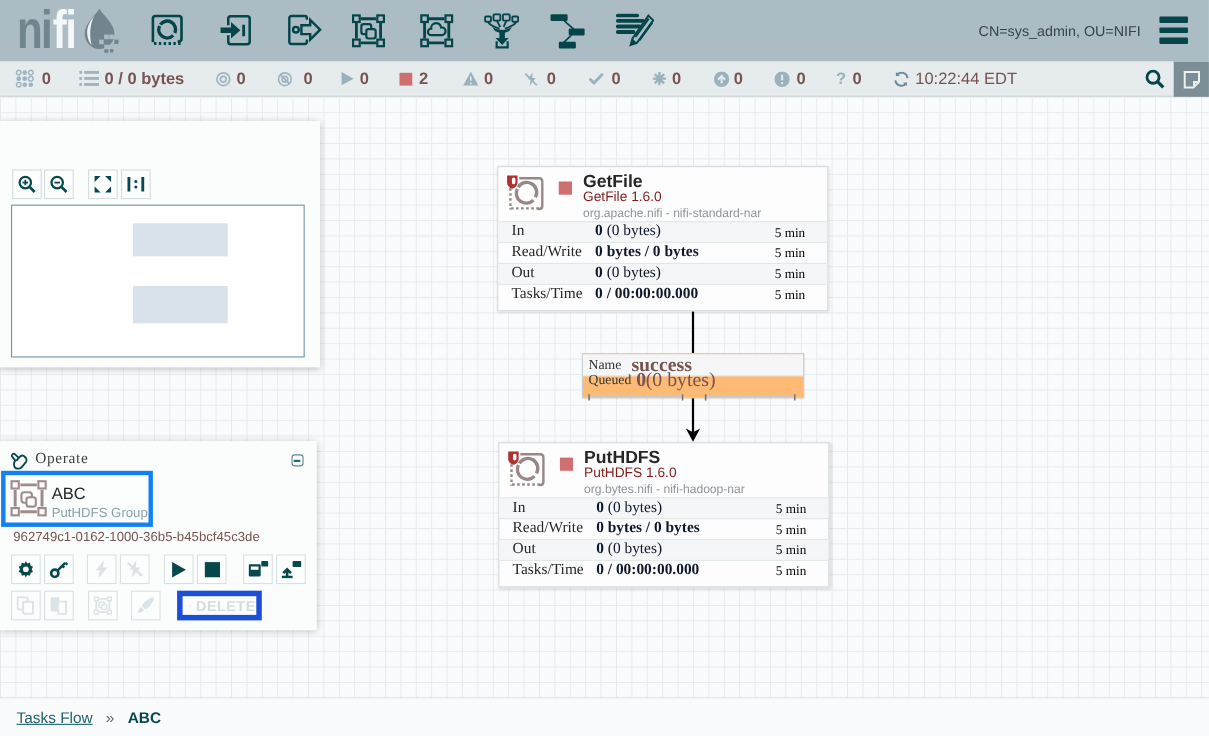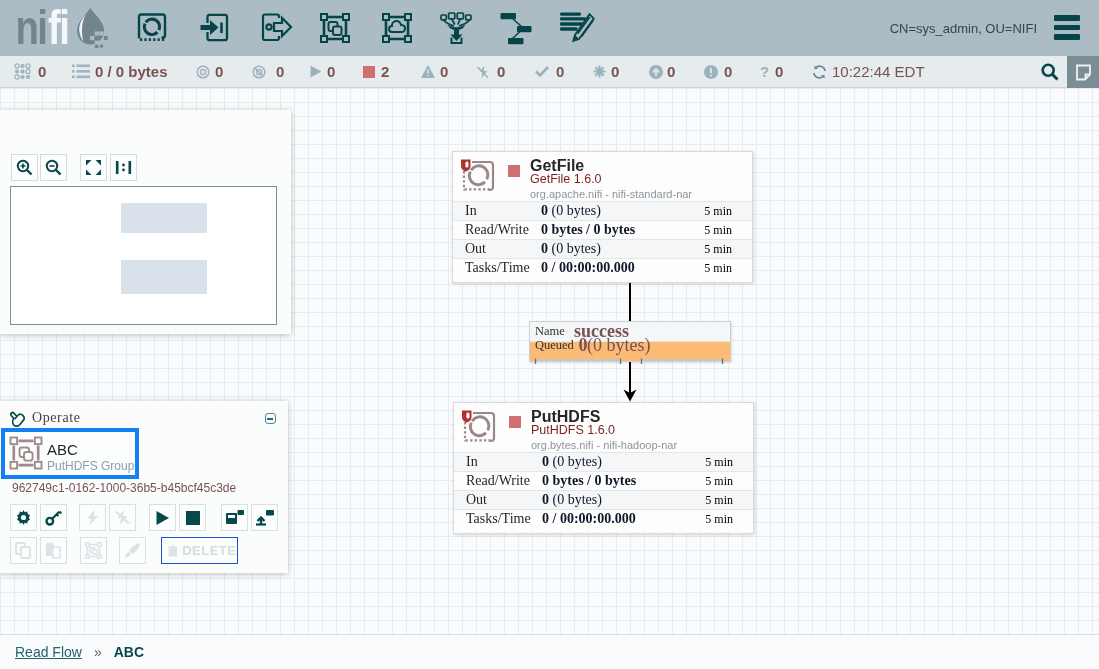--- a/index.html
+++ b/index.html
@@ -58,21 +58,21 @@
 
 .navbtn { position:absolute; width:27px; height:27px; background:#fcfdfd; border:1px solid #d4dcde; display:flex; align-items:center; justify-content:center; }
 
 #minimap { position:absolute; left:10px; top:76px; width:267px; height:139px; background:#fff; border:1px solid #6f93a0; }
 #minimap .mrect { position:absolute; background:#d9e2ea; }
 
 
 #selbox { position:absolute; left:1px; top:27px; width:137.5px; height:50.5px; border:4px solid #1280f0; background:#fcfdfd; }
 #opid { position:absolute; left:12px; top:80px; font-size:12px; color:#775351; white-space:nowrap; }
 .opbtn { position:absolute; width:27px; height:27px; background:#fcfdfd; border:1px solid #d8e0e2; display:flex; align-items:center; justify-content:center; }
-#delbtn { position:absolute; width:77px; height:27px; background:#fcfdfd; border:1px solid #1d4ed8; display:flex; align-items:center; }
+#delbtn { position:absolute; width:77px; height:27px; background:#fcfdfd; border:5px solid #1d4ed8; display:flex; align-items:center; }
 #delbtn span { font-size:13px; font-weight:bold; color:#d4dde0; margin-left:5px; letter-spacing:0.5px; }
 
 
 #footer { position:absolute; left:0; top:635px; width:1099px; height:34px; background:#fafbfc; }
 #footer .crumbs { position:absolute; left:15px; top:9px; font-size:14px; }
 #footer a { color:#20646c; text-decoration:underline; }
 #footer .sep { color:#666; margin:0 12px; }
 #footer .cur { font-weight:bold; color:#07484b; }
 </style>
 </head>
@@ -585,16 +585,16 @@
       </div>
   <div id="notebtn">
         <svg width="17" height="17" viewBox="0 0 17 17">
           <path d="M2 1.5 h13 v9 l-5 5 h-8 Z" fill="none" stroke="#eef1f2" stroke-width="1.8"></path>
           <path d="M10.5 15 v-4.5 h4.5" fill="none" stroke="#eef1f2" stroke-width="1.8"></path>
         </svg>
       </div>
 </div>
 
 <div id="footer">
-  <div class="crumbs"><a>Read Flow</a><span class="sep">»</span><span class="cur">ABC</span></div>
+  <div class="crumbs"><a>Tasks Flow</a><span class="sep">»</span><span class="cur">ABC</span></div>
 </div>
 
 </div>
 
 </body></html>

